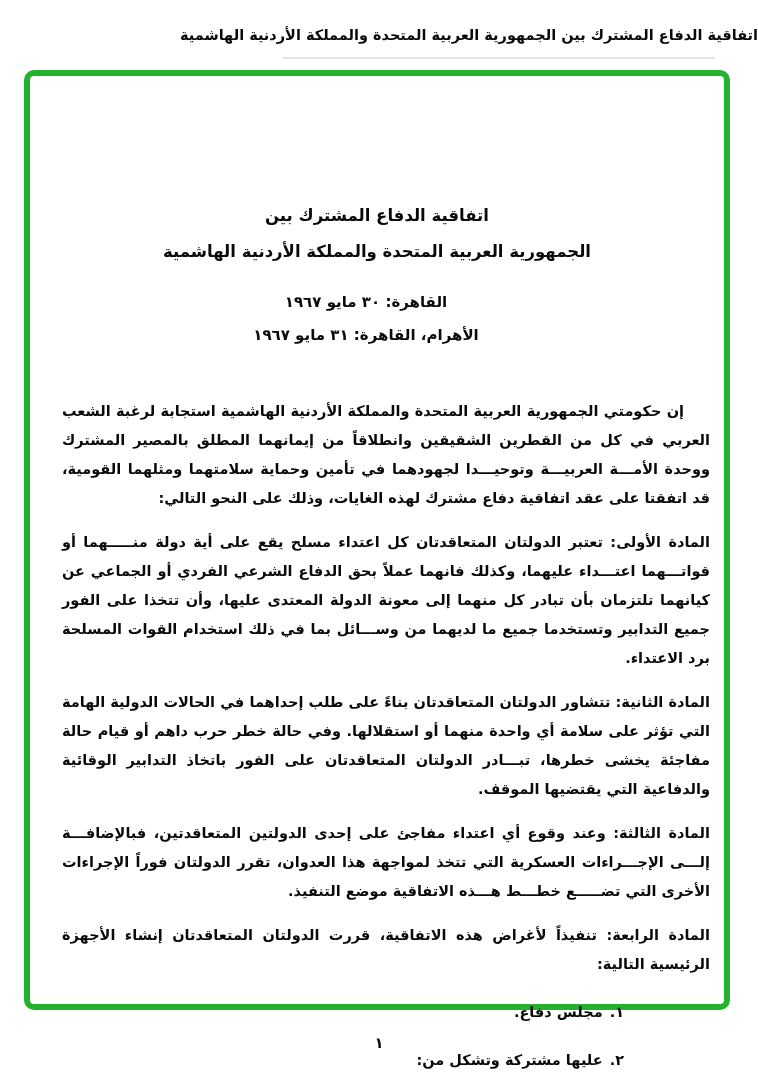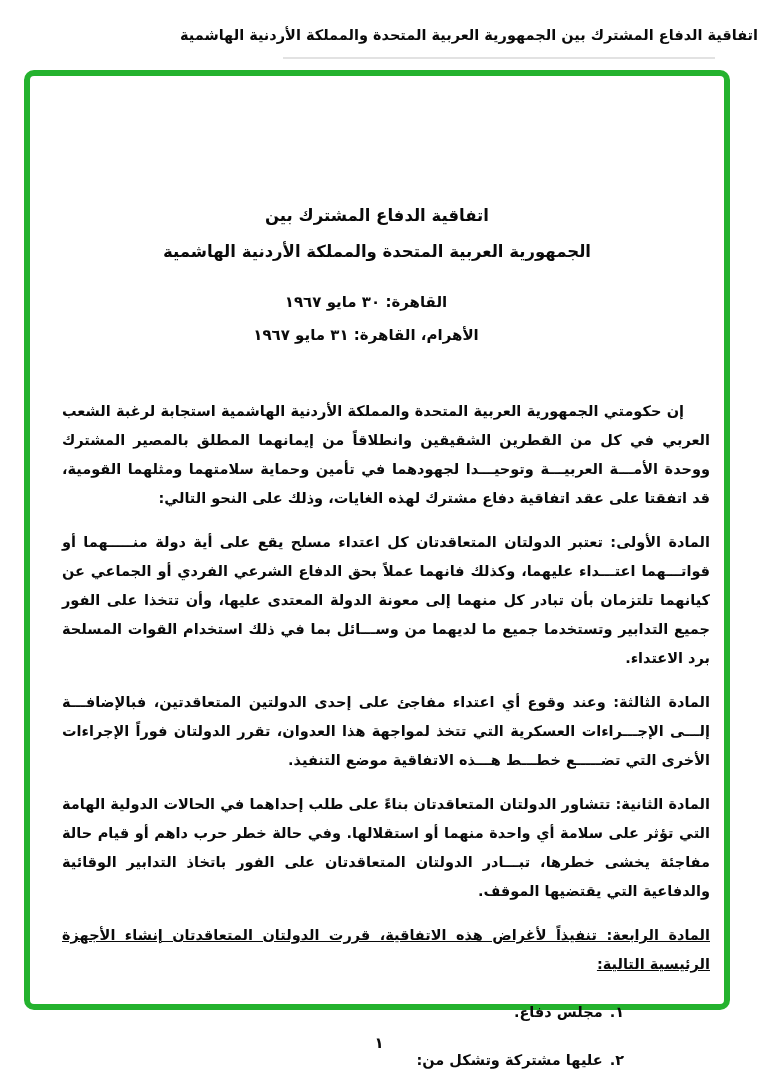--- a/index.html
+++ b/index.html
@@ -54,21 +54,21 @@
     position: absolute;
     top: 397px; right: 48px;
     width: 648px;
     font-size: 14.5px;
     line-height: 29px;
     text-align: justify;
     text-justify: inter-word;
   }
   .doc-body p { margin: 0 0 15px 0; }
   .doc-body p.preamble { text-indent: 26px; }
-  .doc-body p.article-4 { margin-bottom: 1px; text-decoration: underline; }
+  .doc-body p.article-4 { margin-bottom: 1px; }
   .list-item { line-height: 29px; }
   .list-item.level1 { padding-right: 86px; margin-top: 19px; }
   .list-item.level2 { padding-right: 113px; }
   .list-item .marker { display: inline-block; margin-left: 7px; }
   .list-item.level2 .marker { margin-left: 22px; }
   .page-number {
     position: absolute;
     top: 1032px; left: 0; right: 0;
     text-align: center;
     font-size: 15px;
@@ -94,23 +94,23 @@
   <div class="doc-dates">
     <div>القاهرة: ٣٠ مايو ١٩٦٧</div>
     <div>الأهرام، القاهرة: ٣١ مايو ١٩٦٧</div>
   </div>
 
   <div class="doc-body">
     <p class="preamble">إن حكومتي الجمهورية العربية المتحدة والمملكة الأردنية الهاشمية استجابة لرغبة الشعب العربي في كل من القطرين الشقيقين وانطلاقاً من إيمانهما المطلق بالمصير المشترك ووحدة الأمـــة العربيـــة وتوحيـــدا لجهودهما في تأمين وحماية سلامتهما ومثلهما القومية، قد اتفقتا على عقد اتفاقية دفاع مشترك لهذه الغايات، وذلك على النحو التالي:</p>
 
     <p>المادة الأولى: تعتبر الدولتان المتعاقدتان كل اعتداء مسلح يقع على أية دولة منـــــهما أو قواتـــهما اعتـــداء عليهما، وكذلك فانهما عملاً بحق الدفاع الشرعي الفردي أو الجماعي عن كيانهما تلتزمان بأن تبادر كل منهما إلى معونة الدولة المعتدى عليها، وأن تتخذا على الفور جميع التدابير وتستخدما جميع ما لديهما من وســـائل بما في ذلك استخدام القوات المسلحة برد الاعتداء.</p>
 
+    <p>المادة الثانية: تتشاور الدولتان المتعاقدتان بناءً على طلب إحداهما في الحالات الدولية الهامة التي تؤثر على سلامة أي واحدة منهما أو استقلالها. وفي حالة خطر حرب داهم أو قيام حالة مفاجئة يخشى خطرها، تبـــادر الدولتان المتعاقدتان على الفور باتخاذ التدابير الوقائية والدفاعية التي يقتضيها الموقف.</p>
+
     <p>المادة الثالثة: وعند وقوع أي اعتداء مفاجئ على إحدى الدولتين المتعاقدتين، فبالإضافـــة إلـــى الإجـــراءات العسكرية التي تتخذ لمواجهة هذا العدوان، تقرر الدولتان فوراً الإجراءات الأخرى التي تضـــــع خطـــط هـــذه الاتفاقية موضع التنفيذ.</p>
-
-    <p>المادة الثانية: تتشاور الدولتان المتعاقدتان بناءً على طلب إحداهما في الحالات الدولية الهامة التي تؤثر على سلامة أي واحدة منهما أو استقلالها. وفي حالة خطر حرب داهم أو قيام حالة مفاجئة يخشى خطرها، تبـــادر الدولتان المتعاقدتان على الفور باتخاذ التدابير الوقائية والدفاعية التي يقتضيها الموقف.</p>
 
     <p class="article-4">المادة الرابعة: تنفيذاً لأغراض هذه الاتفاقية، قررت الدولتان المتعاقدتان إنشاء الأجهزة الرئيسية التالية:</p>
 
     <div class="list-item level1">
       <span class="marker">١.</span><span>مجلس دفاع.</span>
     </div>
     <div class="list-item level1">
       <span class="marker">٢.</span><span>عليها مشتركة وتشكل من:</span>
     </div>
     <div class="list-item level2">

